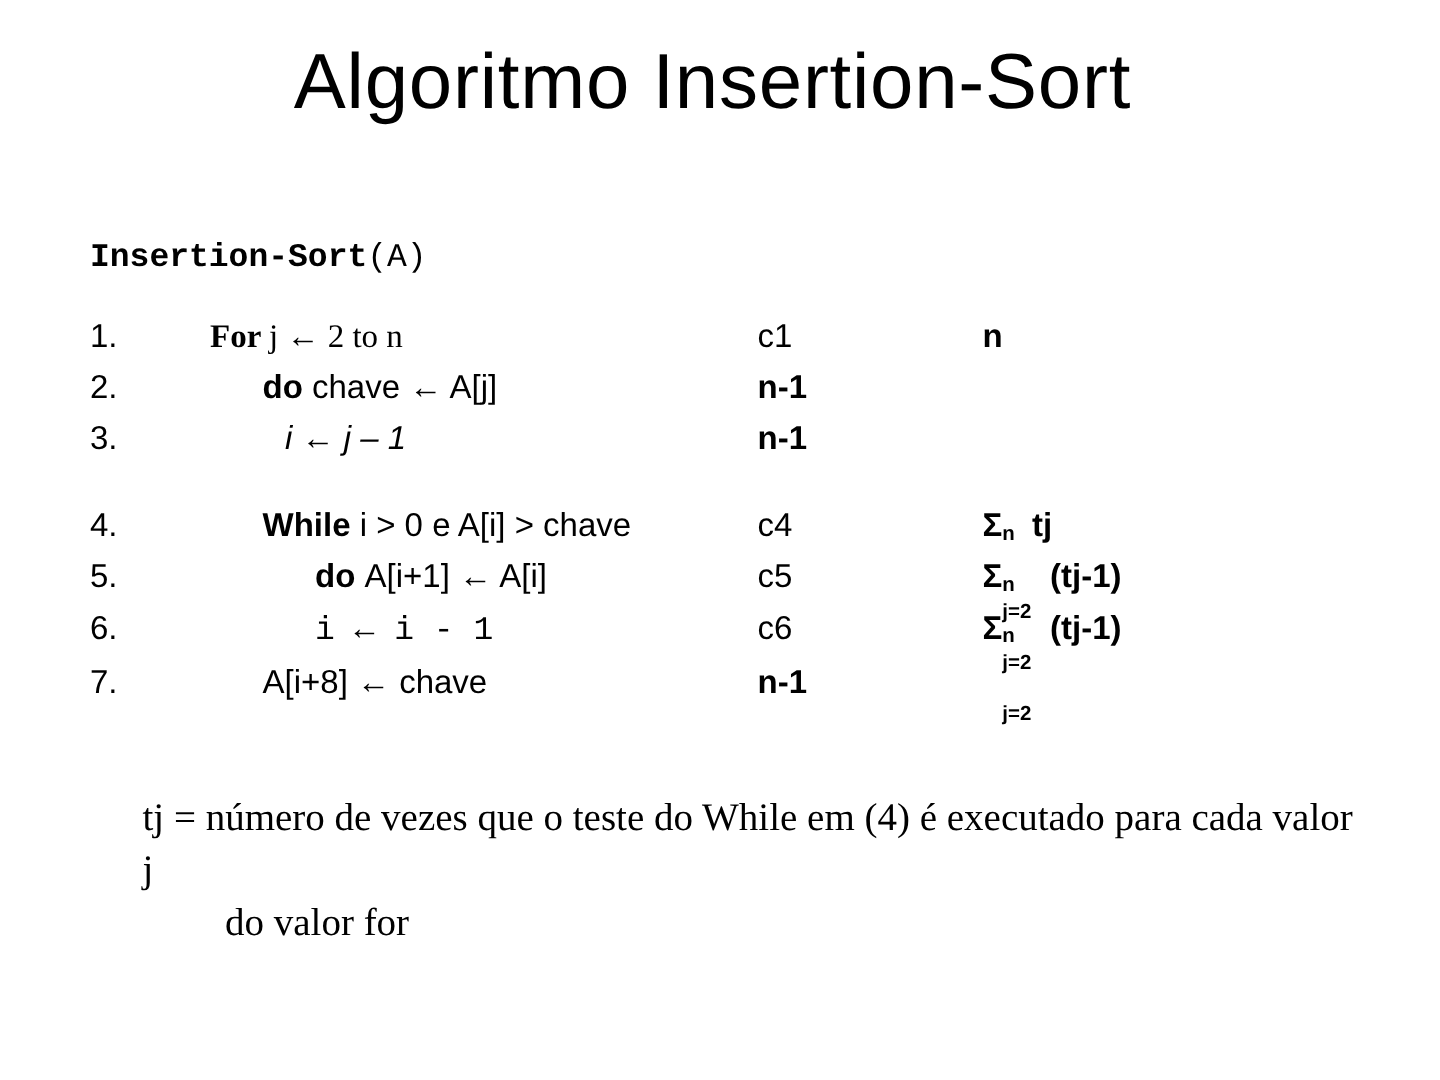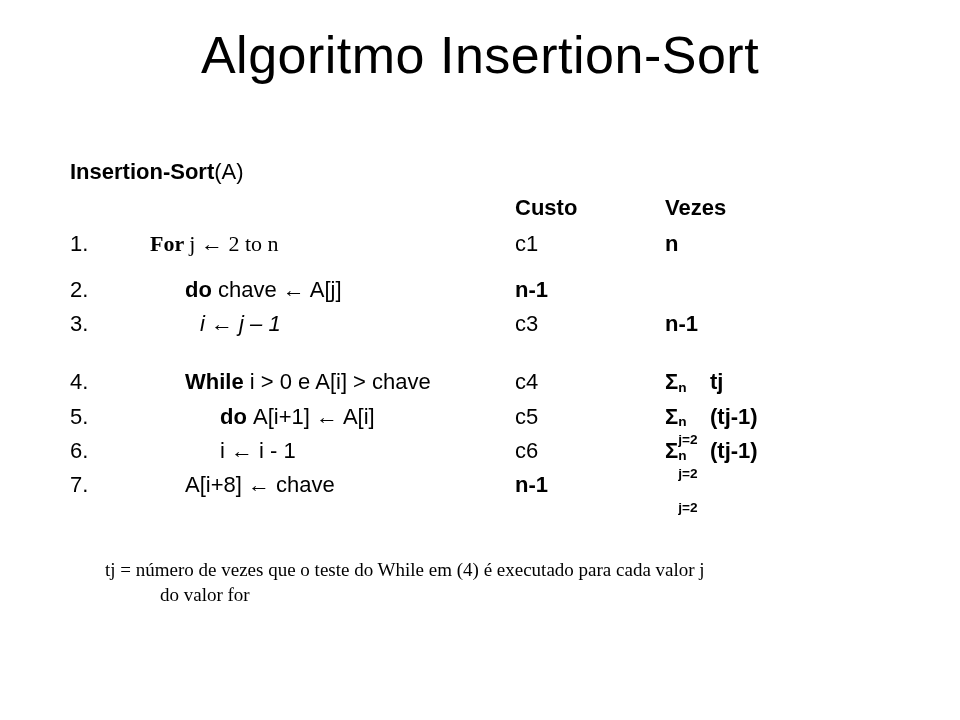--- a/index.html
+++ b/index.html
@@ -7,116 +7,109 @@
       width: 960px;
       height: 720px;
       background: #fff;
       font-family: Arial, Helvetica, sans-serif;
       color: #000;
       overflow: hidden;
     }
     .slide {
       width: 100%;
       height: 100%;
-      padding: 25px 50px 0 50px;
+      padding: 25px 50px 0 40px;
     }
     h1.title {
       text-align: center;
       font-weight: 400;
       font-size: 52px;
       margin-bottom: 70px;
       letter-spacing: 0.5px;
     }
     .body-area {
       padding-left: 20px;
       font-size: 22px;
       line-height: 1.55;
     }
-    .proc-head { font-weight: 400; margin-bottom: 2px; }
+    .proc-head { font-weight: 400; margin-bottom: 18px; font-family: Liberation Mono, monospace; }
     .proc-head .bold { font-weight: 700; }
     .row {
       display: grid;
       grid-template-columns: 45px 400px 150px 1fr;
       align-items: baseline;
       white-space: nowrap;
     }
     .num { }
     .code {}
     .cost {}
     .times {}
     .bold { font-weight: 700; }
     .header-row {
       display: grid;
       grid-template-columns: 45px 400px 150px 1fr;
       font-weight: 700;
       margin-bottom: 2px;
     }
     .footnote {
       font-family: "Times New Roman", Times, serif;
-      font-size: 19px;
+      font-size: 26px;
       margin-top: 55px;
       padding-left: 35px;
       line-height: 1.35;
     }
     .footnote .indent2 { padding-left: 55px; display: block; }
     .subsup { display:inline-block; position: relative; text-align:left; width:0.9em; vertical-align: baseline; }
     .subsup .sup { position:absolute; top:-0.9em; left:0; font-size:0.62em; font-weight:700;}
     .subsup .sub { position:absolute; top:0.25em; left:0; font-size:0.62em; font-weight:700;margin-top:36px;}
   </style>
 </head>
 <body>
 
 <div class="slide">
   <h1 class="title">Algoritmo Insertion-Sort</h1>
 
   <div class="body-area">
     <div class="proc-head">
       <span class="bold">Insertion-Sort</span><span>(A)</span>
     </div>
 
-    <div class="header-row">
-      <span></span>
-        <span></span>
-      <span>Custo</span>
-      <span>Vezes</span>
-    </div>
 
     <div id="rows">
         <div class="row">
           <span class="num">1.</span>
           <span class="code" style="padding-left: 35px; font-family: Liberation Serif, serif;"><span class="bold">For </span><span>j ← 2 to n</span></span>
           <span class="cost">c1</span>
           <span class="times bold">n</span>
         </div>
         <div class="row">
           <span class="num">2.</span>
-          <span class="code" style="padding-left: 70px; margin-top: 12px;"><span class="bold">do </span><span>chave ← A[j]</span></span>
+          <span class="code" style="padding-left: 70px;"><span class="bold">do </span><span>chave ← A[j]</span></span>
           <span class="times bold">n-1</span>
         </div>
         <div class="row">
           <span class="num">3.</span>
           <span class="code" style="padding-left: 85px; font-style: italic;"><span>i ← j – 1</span></span>
-          <span class="cost">c3</span>
           <span class="times bold">n-1</span>
         </div>
         <div class="row">
           <span class="num">4.</span>
           <span class="code" style="padding-left: 70px; margin-top: 24px;"><span class="bold">While </span><span>i &gt; 0 e A[i] &gt; chave</span></span>
           <span class="cost">c4</span>
-          <span class="times bold"><span>Σ</span><span class="subsup"><span class="sup">n</span><span class="sub">j=2</span></span><span style="margin-left: 12px;">tj</span></span>
+          <span class="times bold"><span>Σ</span><span class="subsup"><span class="sup">n</span><span class="sub">j=2</span></span><span style="">tj</span></span>
         </div>
         <div class="row">
           <span class="num">5.</span>
           <span class="code" style="padding-left: 105px;"><span class="bold">do </span><span>A[i+1] ← A[i]</span></span>
           <span class="cost">c5</span>
           <span class="times bold"><span>Σ</span><span class="subsup"><span class="sup">n</span><span class="sub">j=2</span></span><span style="margin-left: 12px;">(tj-1)</span></span>
         </div>
         <div class="row">
           <span class="num">6.</span>
-          <span class="code" style="padding-left: 105px;"><span>i ← i - 1</span></span>
+          <span class="code" style="padding-left: 105px; font-family: Liberation Mono, monospace;"><span>i ← i - 1</span></span>
           <span class="cost">c6</span>
           <span class="times bold"><span>Σ</span><span class="subsup"><span class="sup">n</span><span class="sub">j=2</span></span><span style="margin-left: 12px;">(tj-1)</span></span>
         </div>
         <div class="row">
           <span class="num">7.</span>
           <span class="code" style="padding-left: 70px;"><span>A[i+8] ← chave</span></span>
           <span class="times bold">n-1</span>
         </div>
       </div>
 

